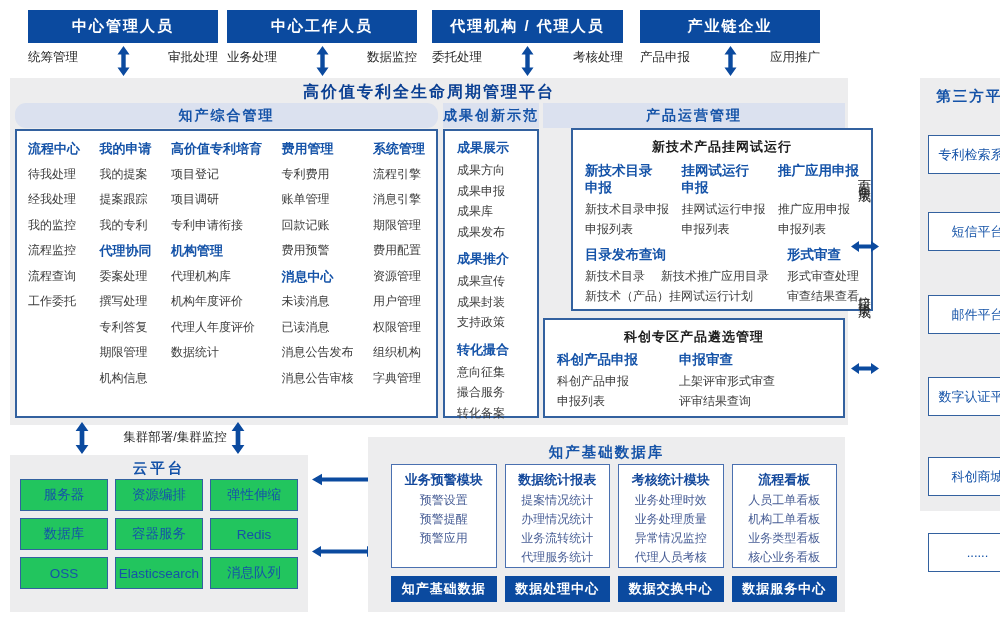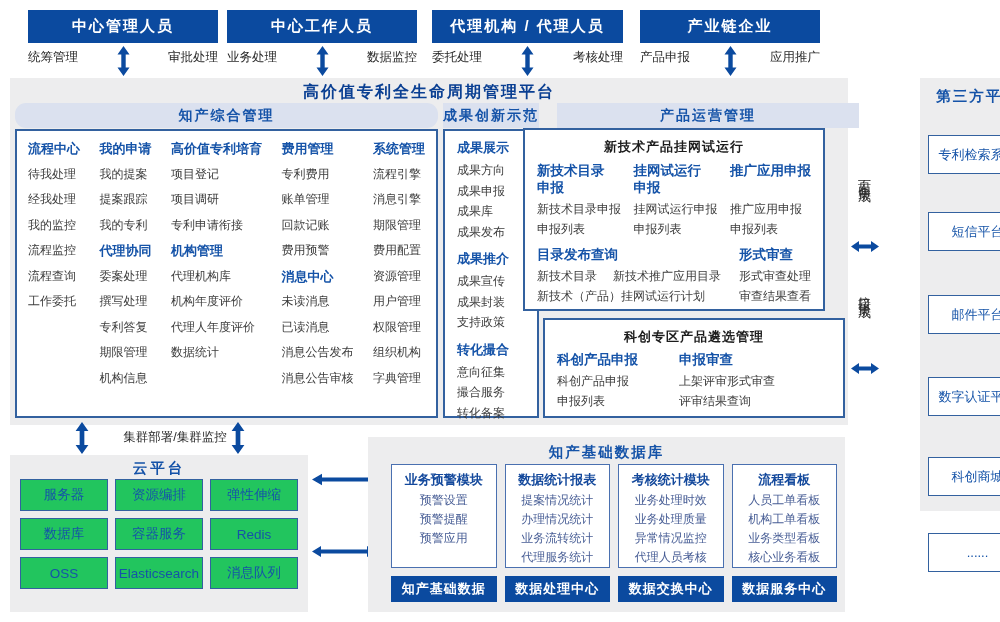--- a/index.html
+++ b/index.html
@@ -23,38 +23,38 @@
 
   
   .panel{position:absolute;background:var(--panel);}
   #main-panel{left:10px;top:78px;width:838px;height:347px;}
   .main-title{position:absolute;top:4px;left:0;right:0;text-align:center;
     font-size:16px;font-weight:bold;color:#0a3f92;letter-spacing:2px;}
   .band{position:absolute;top:25px;height:25px;background:var(--band);color:var(--tblue);
     font-weight:bold;font-size:14px;letter-spacing:2px;display:flex;align-items:center;justify-content:center;white-space:nowrap;}
   #band-ip{left:5px;width:423px;border-radius:11px;}
   #band-ach{left:433px;width:96px;}
-  #band-prod{left:547px;width:302px;}
+  #band-prod{left:533px;width:302px;}
   .wbox{position:absolute;background:#fff;border:2px solid var(--bd);}
 
   
   #box-ip{left:5px;top:51px;width:423px;height:289px;display:flex;
     justify-content:space-between;padding:5px 11px;}
   .ipcol{display:flex;flex-direction:column;}
   .h{font-size:13px;font-weight:bold;color:var(--tblue);line-height:25.5px;white-space:nowrap;}
   .i{font-size:12px;color:var(--item);line-height:25.5px;white-space:nowrap;}
 
   
   #box-ach{left:433px;top:51px;width:96px;height:289px;padding:5px 0 0 12px;}
   #box-ach .h{line-height:24px;}
   #box-ach .i{line-height:20.5px;}
   #box-ach .mt{margin-top:5px;}
 
   
-  #box-a{left:513px;top:50px;width:302px;height:183px;}
+  #box-a{left:561px;top:50px;width:302px;height:183px;}
   #box-b{left:533px;top:240px;width:302px;height:100px;}
   .inner-title{text-align:center;font-size:13px;font-weight:bold;color:#1c1c1c;margin-top:8px;letter-spacing:1px;}
   .prod-cols{display:flex;justify-content:space-between;padding:2px 12px 0 12px;}
   .pc .h2{font-size:13.5px;font-weight:bold;color:var(--tblue);line-height:17px;
     margin:4px 0 3px;min-height:34px;}
   .pc .h2.wrap{max-width:72px;}
   .pc .h2.one{white-space:nowrap;}
   .pi{font-size:12px;color:var(--item);line-height:20px;white-space:nowrap;}
   .prod-bottom{display:flex;justify-content:space-between;padding:5px 12px 0 12px;}
   .h3{font-size:13.5px;font-weight:bold;color:var(--tblue);line-height:21px;margin-bottom:1px;white-space:nowrap;}

